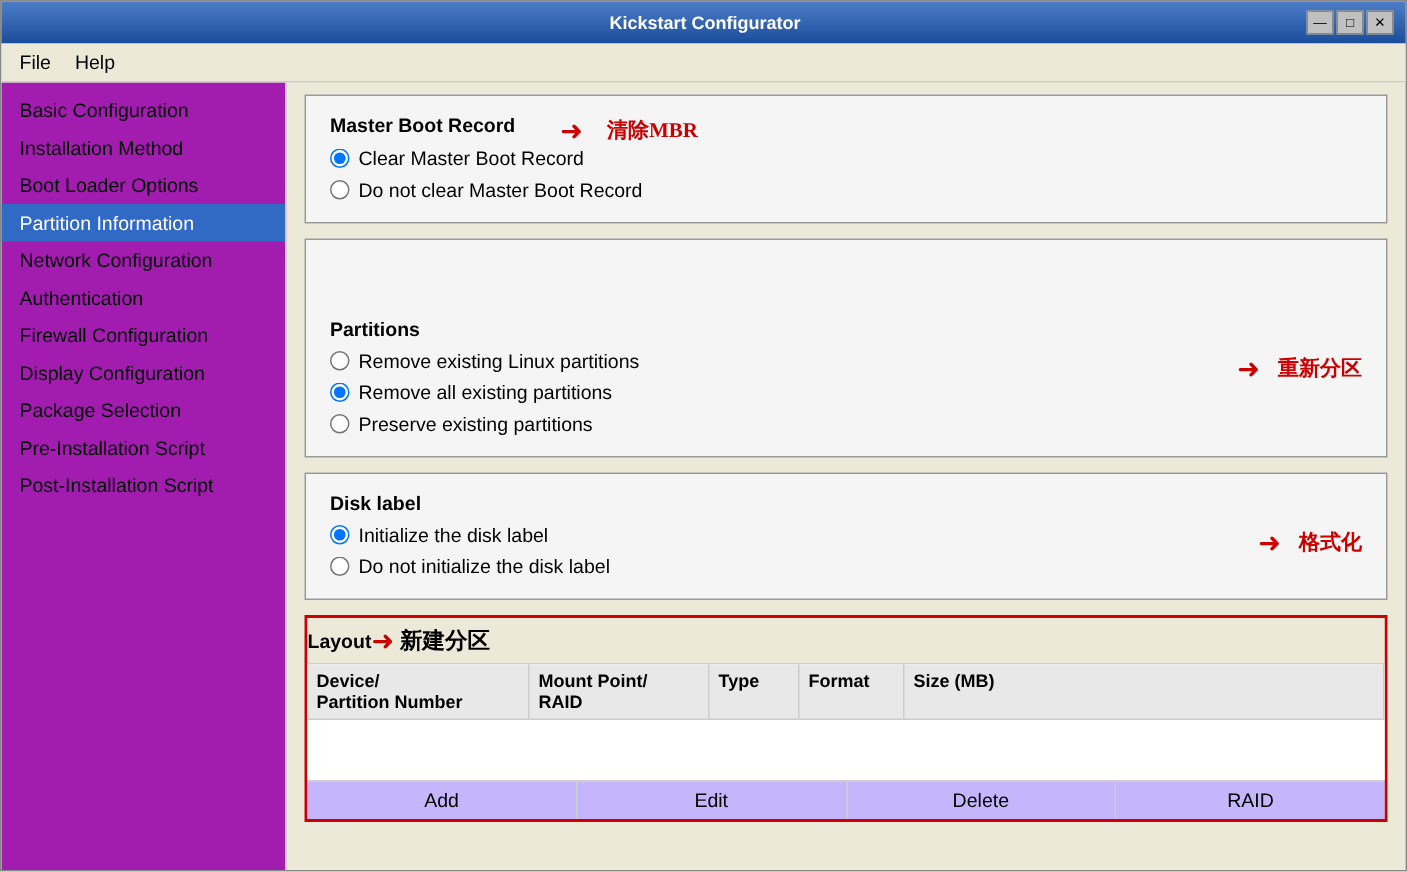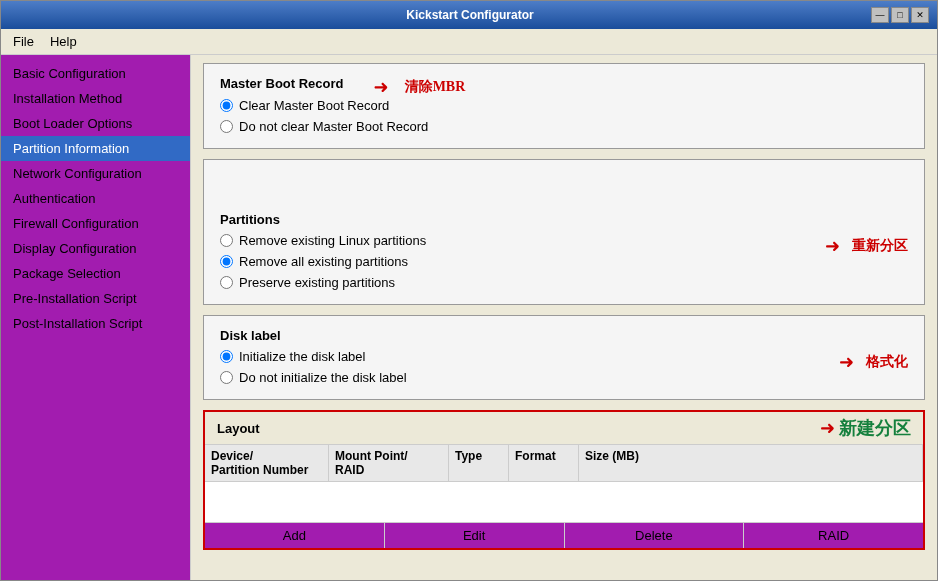--- a/index.html
+++ b/index.html
@@ -137,21 +137,21 @@
       min-height: 40px;
       background: white;
     }
     .layout-buttons {
       display: flex;
       border-top: 1px solid #ccc;
     }
     .layout-btn {
       flex: 1;
       padding: 5px 0;
-      background: #a21caf;
+      background: #c4b5fd;
       border: none;
       border-right: 1px solid #ccc;
       cursor: pointer;
       font-size: 13px;
     }
     .layout-btn:last-child {
       border-right: none;
     }
     .section-row-with-annotation {
       display: flex;
@@ -160,32 +160,32 @@
     .radio-group {
       flex: 1;
     }
     input[type="radio"] {
       margin: 0;
       cursor: pointer;
     }
     .layout-title-row {
       display: flex;
       align-items: center;
-      justify-content: space-between;
-      padding: 4px 12px;
+      justify-content: flex-start;
+      padding: 4px 0;
       background: #ece9d8;
       border-bottom: 1px solid #ccc;
     }
     .layout-title {
       font-weight: bold;
       font-size: 13px;
     }
     .layout-annotation {
-      color: #15803d;
-      font-size: 18px;
+      color: #000000;
+      font-size: 15px;
       font-weight: bold;
     }
   </style>
 </head>
 <body>
 
 <div class="window">
 
   <div class="title-bar">
     <div style="width:60px;"></div>
@@ -295,21 +295,21 @@
       <div class="layout-section">
         <div class="layout-title-row">
           <span class="layout-title">Layout</span>
           <div style="display:flex; align-items:center;">
             <span style="color:#cc0000; font-size:18px;">➜</span>
             <span class="layout-annotation" style="margin-left:4px;">新建分区</span>
           </div>
         </div>
         <div style="background: white;">
           <div class="layout-header-row">
-            <div class="layout-header-cell" style="width:124px;">Device/<br>Partition Number</div>
+            <div class="layout-header-cell" style="width:148px;">Device/<br>Partition Number</div>
             <div class="layout-header-cell" style="width:120px;">Mount Point/<br>RAID</div>
             <div class="layout-header-cell" style="width:60px;">Type</div>
             <div class="layout-header-cell" style="width:70px;">Format</div>
             <div class="layout-header-cell" style="flex:1;">Size (MB)</div>
           </div>
           <div class="layout-body"></div>
         </div>
         <div class="layout-buttons">
           <button class="layout-btn">Add</button>
           <button class="layout-btn">Edit</button>

